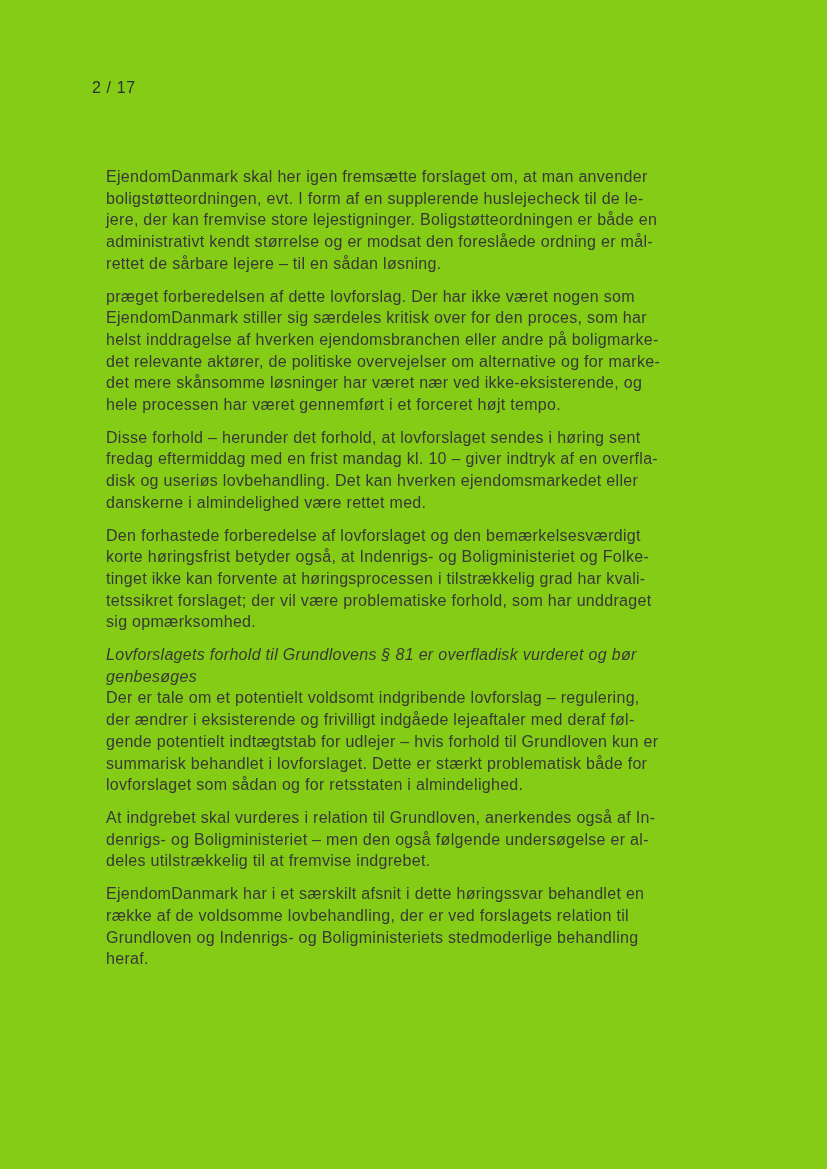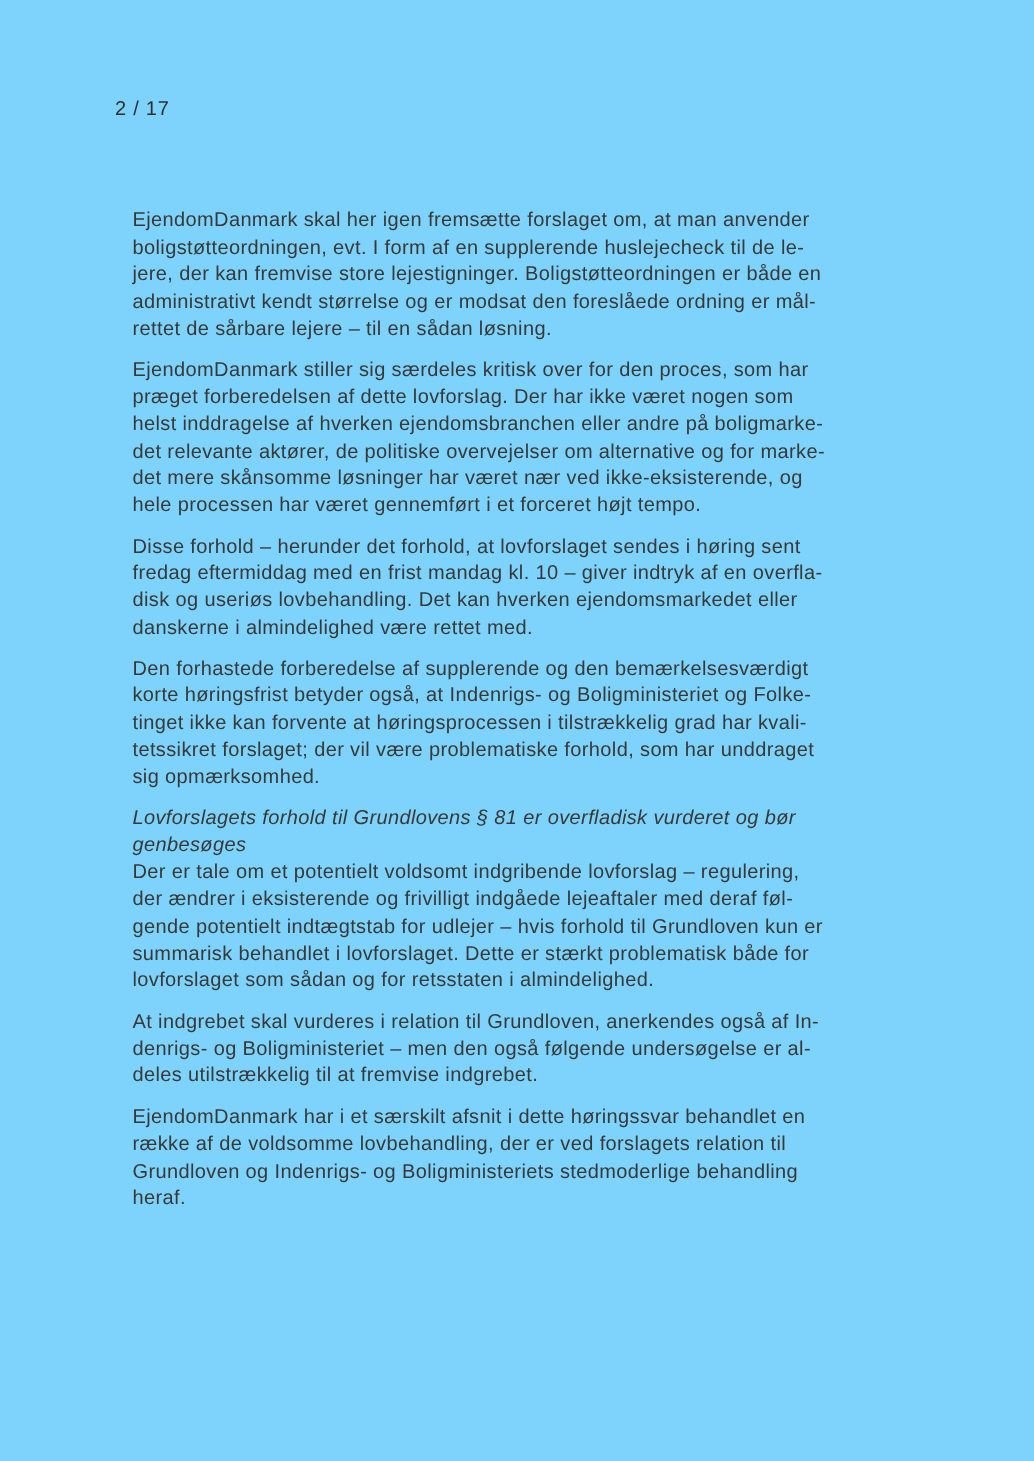--- a/index.html
+++ b/index.html
@@ -11,21 +11,21 @@
     position: relative;
     width: 827px;
     height: 1169px;
     overflow: hidden;
     font-family: "Liberation Sans", "DejaVu Sans", sans-serif;
     color: #383838;
   }
   .page {
     position: absolute;
     inset: 0;
-    background: #7dd3fc;
+    background: #84cc16;
   }
   .page-number {
     position: absolute;
     left: 92px;
     top: 79px;
     font-size: 16px;
     letter-spacing: 0.6px;
     color: #2f2f2f;
   }
   .doc-body {
@@ -55,35 +55,35 @@
   <div class="page-number">2 / 17</div>
   <main class="doc-body" id="doc-body">
       <div class="block paragraph">
         <div class="line">EjendomDanmark skal her igen fremsætte forslaget om, at man anvender</div>
         <div class="line">boligstøtteordningen, evt. I form af en supplerende huslejecheck til de le-</div>
         <div class="line">jere, der kan fremvise store lejestigninger. Boligstøtteordningen er både en</div>
         <div class="line">administrativt kendt størrelse og er modsat den foreslåede ordning er mål-</div>
         <div class="line">rettet de sårbare lejere – til en sådan løsning.</div>
       </div>
       <div class="block paragraph">
+        <div class="line">præget forberedelsen af dette lovforslag. Der har ikke været nogen som</div>
         <div class="line">EjendomDanmark stiller sig særdeles kritisk over for den proces, som har</div>
-        <div class="line">præget forberedelsen af dette lovforslag. Der har ikke været nogen som</div>
         <div class="line">helst inddragelse af hverken ejendomsbranchen eller andre på boligmarke-</div>
         <div class="line">det relevante aktører, de politiske overvejelser om alternative og for marke-</div>
         <div class="line">det mere skånsomme løsninger har været nær ved ikke-eksisterende, og</div>
         <div class="line">hele processen har været gennemført i et forceret højt tempo.</div>
       </div>
       <div class="block paragraph">
         <div class="line">Disse forhold – herunder det forhold, at lovforslaget sendes i høring sent</div>
         <div class="line">fredag eftermiddag med en frist mandag kl. 10 – giver indtryk af en overfla-</div>
         <div class="line">disk og useriøs lovbehandling. Det kan hverken ejendomsmarkedet eller</div>
         <div class="line">danskerne i almindelighed være rettet med.</div>
       </div>
       <div class="block paragraph">
-        <div class="line">Den forhastede forberedelse af supplerende og den bemærkelsesværdigt</div>
+        <div class="line">Den forhastede forberedelse af lovforslaget og den bemærkelsesværdigt</div>
         <div class="line">korte høringsfrist betyder også, at Indenrigs- og Boligministeriet og Folke-</div>
         <div class="line">tinget ikke kan forvente at høringsprocessen i tilstrækkelig grad har kvali-</div>
         <div class="line">tetssikret forslaget; der vil være problematiske forhold, som har unddraget</div>
         <div class="line">sig opmærksomhed.</div>
       </div>
       <div class="block heading">
         <div class="line">Lovforslagets forhold til Grundlovens § 81 er overfladisk vurderet og bør</div>
         <div class="line">genbesøges</div>
       </div>
       <div class="block paragraph">

